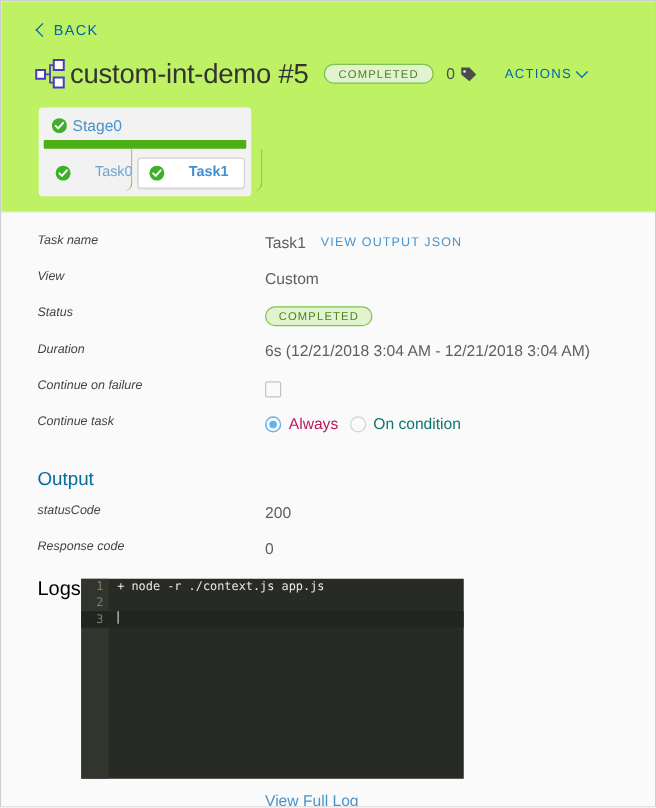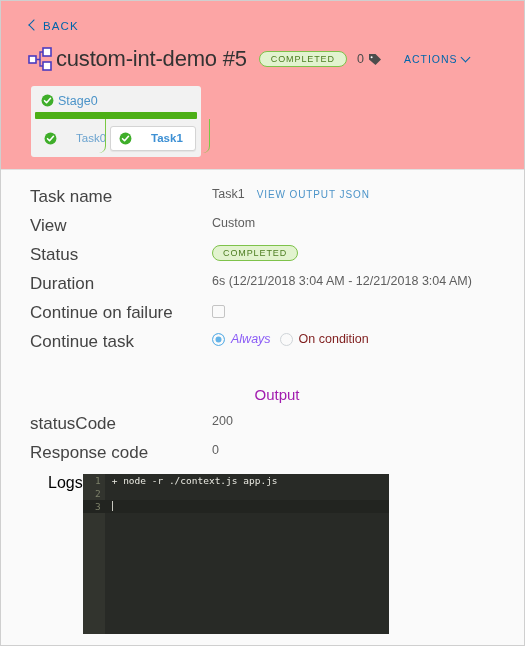--- a/index.html
+++ b/index.html
@@ -16,21 +16,21 @@
     width: 525px;
     height: 646px;
     box-sizing: border-box;
     border: 1px solid #cfcfcf;
     background: #fafafa;
     overflow: hidden;
   }
 
   
   .header {
-    background: #fca5a5;
+    background: #bef264;
     padding: 14px 0 0 0;
   }
   .back-link {
     display: inline-flex;
     align-items: center;
     gap: 5px;
     margin-left: 29px;
     color: #0065ab;
     font-size: 11.5px;
     letter-spacing: 1.1px;
@@ -197,22 +197,23 @@
   .row {
     display: flex;
     align-items: flex-start;
     min-height: 29px;
     padding-left: 29px;
   }
   .row .label {
     width: 182px;
     flex: 0 0 182px;
     color: #444444;
-    font-size: 17px;
+    font-size: 10px;
     padding-top: 1px;
+    font-style: italic;
   }
   .row .value {
     color: #5e5e5e;
     font-size: 12.5px;
     padding-top: 1px;
     display: flex;
     align-items: center;
     flex-wrap: wrap;
   }
   .link {
@@ -254,37 +255,36 @@
   .radio-opt { display: flex; align-items: center; gap: 6px; cursor: pointer; }
   .radio {
     width: 13px; height: 13px; border-radius: 50%;
     border: 1.5px solid #cfd4d8; box-sizing: border-box; background: #fafafa;
   }
   .radio.on {
     border-color: #63b3e8;
     background: #63b3e8;
     box-shadow: inset 0 0 0 2.5px #fafafa, inset 0 0 0 6px #63b3e8;
   }
-  .radio-label { color: #7f1d1d; font-size: 12.5px; }
-  .radio-opt.sel .radio-label { color: #8b5cf6; font-style: italic; }
+  .radio-label { color: #0f766e; font-size: 12.5px; }
+  .radio-opt.sel .radio-label { color: #be185d; }
 
   .section-title {
     font-size: 15px;
-    color: #a21caf;
+    color: #0369a1;
     padding-left: 29px;
-    margin: 26px 0 10px 0;
+    margin: 15px 0 10px 0;
     font-weight: 400;
-    text-align: center;
   }
 
   
   .logs-row {
     display: flex;
     align-items: flex-start;
-    padding-left: 47px;
+    padding-left: 29px;
     margin-top: 3px;
   }
   .console {
     background: #282a26;
     width: 306px;
     height: 160px;
     font-family: "DejaVu Sans Mono", monospace;
     font-size: 9.5px;
     position: relative;
     overflow: hidden;

